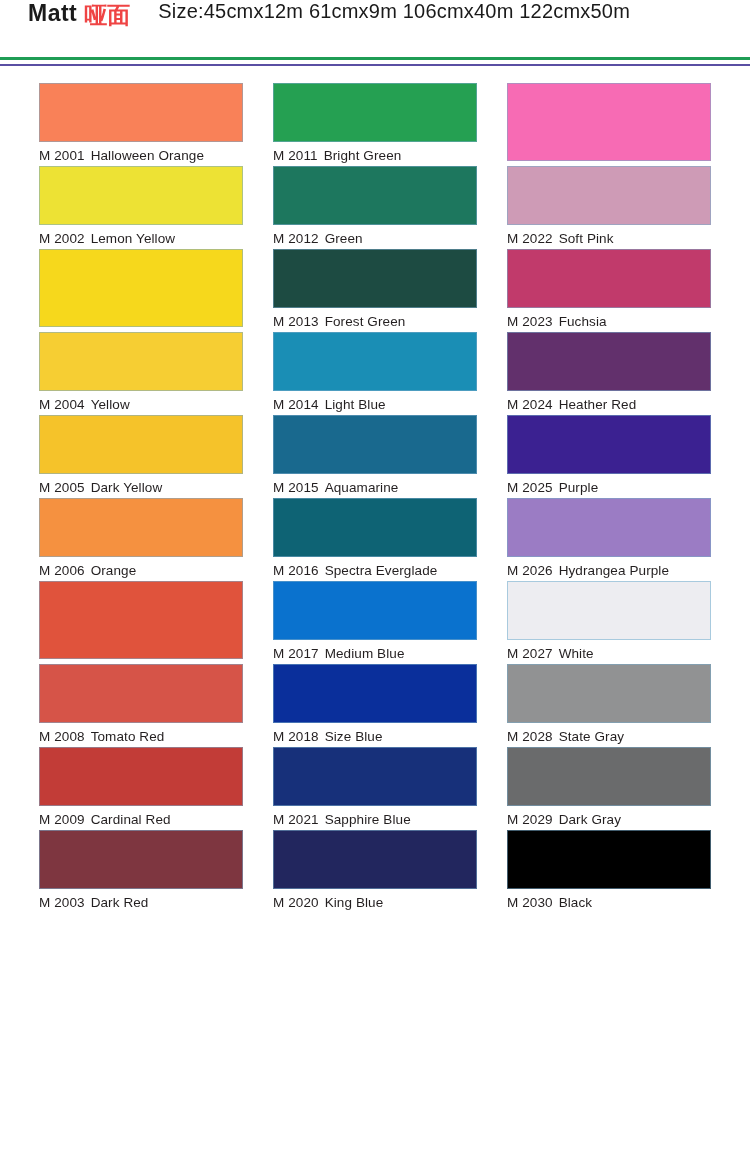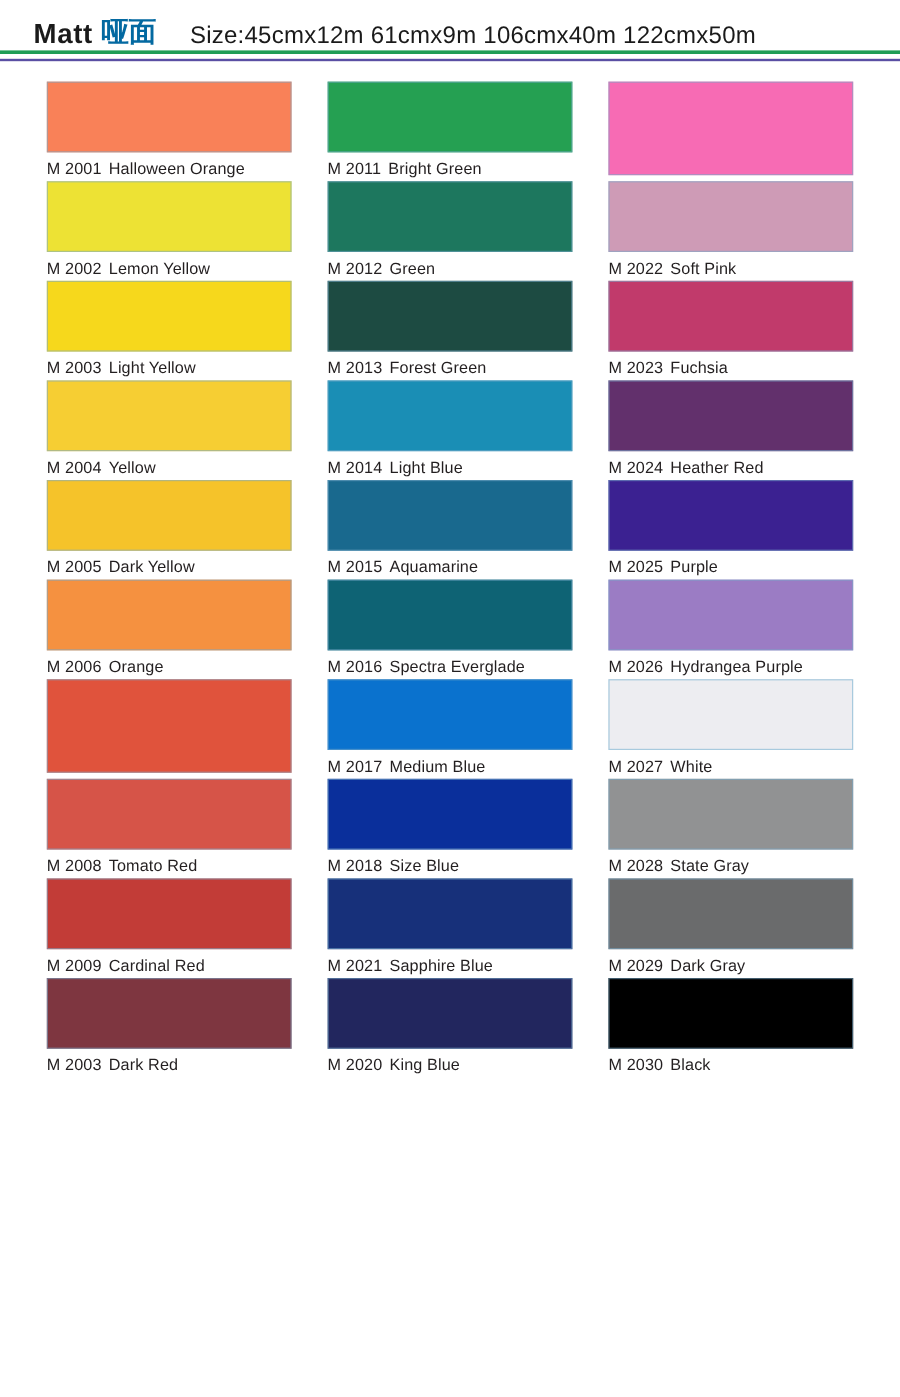--- a/index.html
+++ b/index.html
@@ -11,39 +11,39 @@
     width: 750px;
     height: 1164px;
     font-family: "Liberation Sans", "DejaVu Sans", sans-serif;
     color: #231f20;
     overflow: hidden;
     position: relative;
   }
 
   
   .header {
-    height: 42px;
+    height: 57px;
     display: flex;
-    align-items: flex-end;
+    align-items: flex-start;
     padding-left: 28px;
     box-sizing: border-box;
   }
   .title-brand {
     font-size: 23px;
     font-weight: bold;
     letter-spacing: 0.5px;
     white-space: nowrap;
     color: #1a1a1a;
   }
   .title-cjk {
     font-size: 23px;
     font-weight: bold;
     margin-left: 7px;
     font-family: "DejaVu Sans", sans-serif;
-    color: #0369a1;
+    color: #ef4444;
   }
   .title-size {
     font-size: 20px;
     margin-left: 28px;
     white-space: nowrap;
     color: #1a1a1a;
     letter-spacing: 0.2px;
   }
 
   .rule-green {
@@ -130,21 +130,20 @@
     <div class="cell">
       <div class="swatch" style="background: rgb(29, 119, 94);"></div>
       <div class="caption"><span class="cap-code">M 2012</span><span>Green</span></div>
     </div>
     <div class="cell">
       <div class="swatch" style="background: rgb(206, 155, 182);"></div>
       <div class="caption"><span class="cap-code">M  2022</span><span>Soft  Pink</span></div>
     </div>
     <div class="cell">
       <div class="swatch" style="background: rgb(246, 216, 28);"></div>
-      <div class="caption"><span class="cap-code">M  2003</span><span>Light Yellow</span></div>
     </div>
     <div class="cell">
       <div class="swatch" style="background: rgb(29, 75, 66);"></div>
       <div class="caption"><span class="cap-code">M 2013</span><span>Forest Green</span></div>
     </div>
     <div class="cell">
       <div class="swatch" style="background: rgb(193, 58, 107);"></div>
       <div class="caption"><span class="cap-code">M  2023</span><span>Fuchsia</span></div>
     </div>
     <div class="cell">

